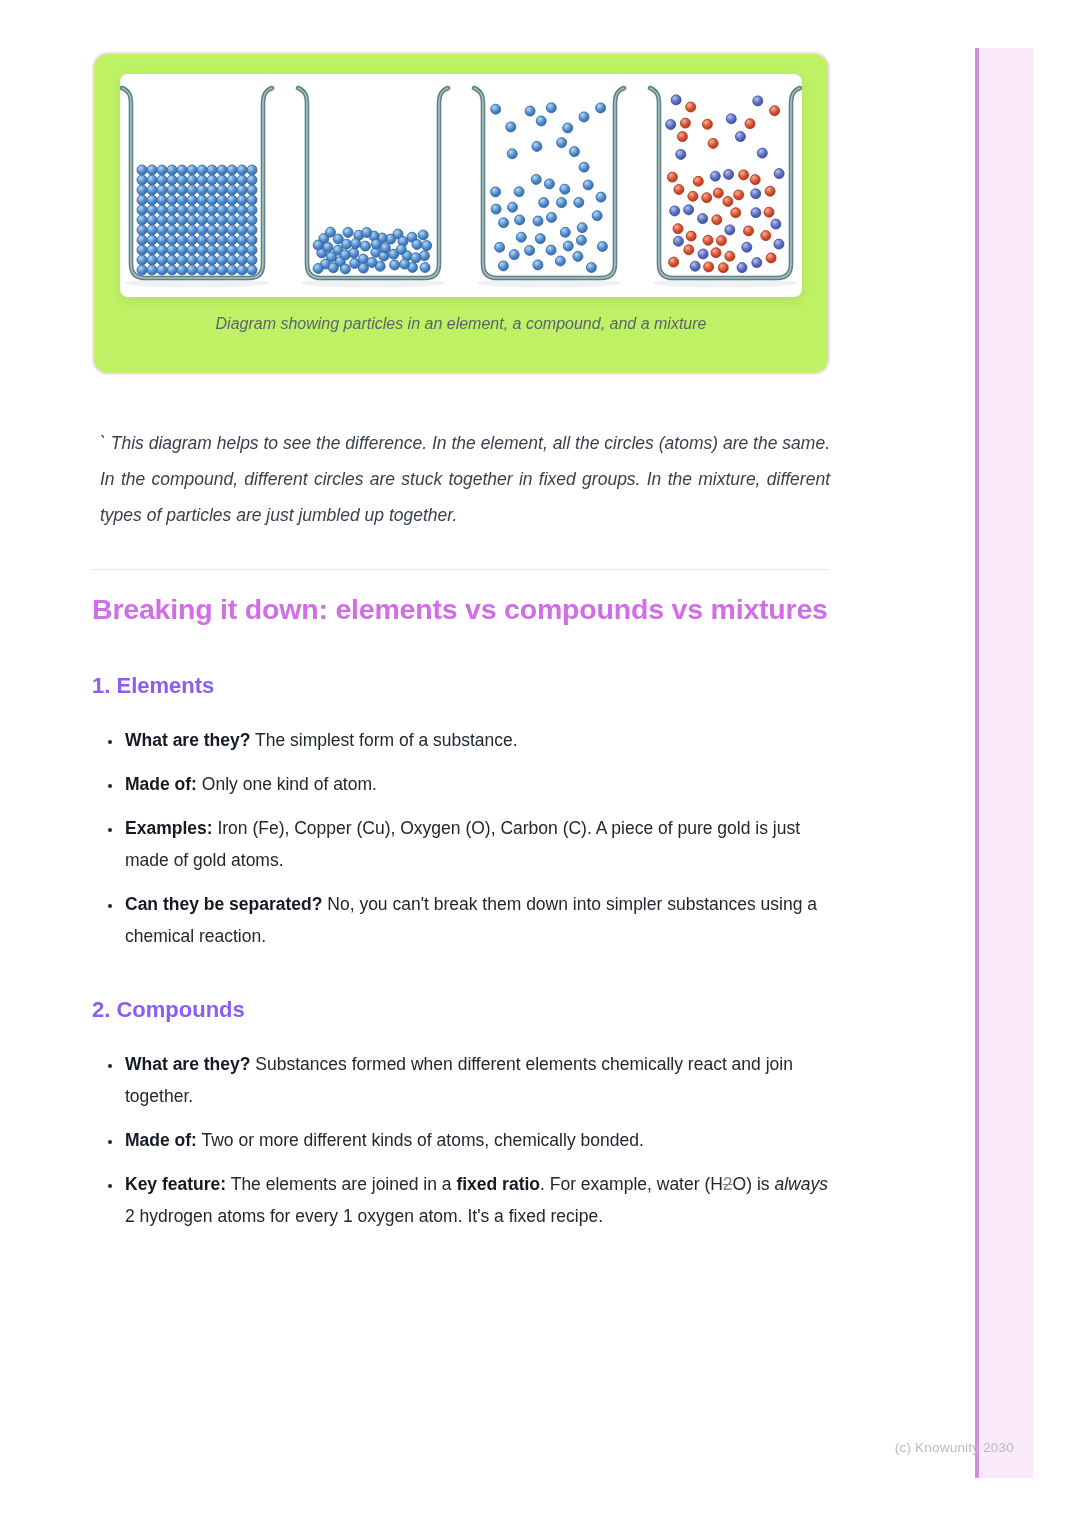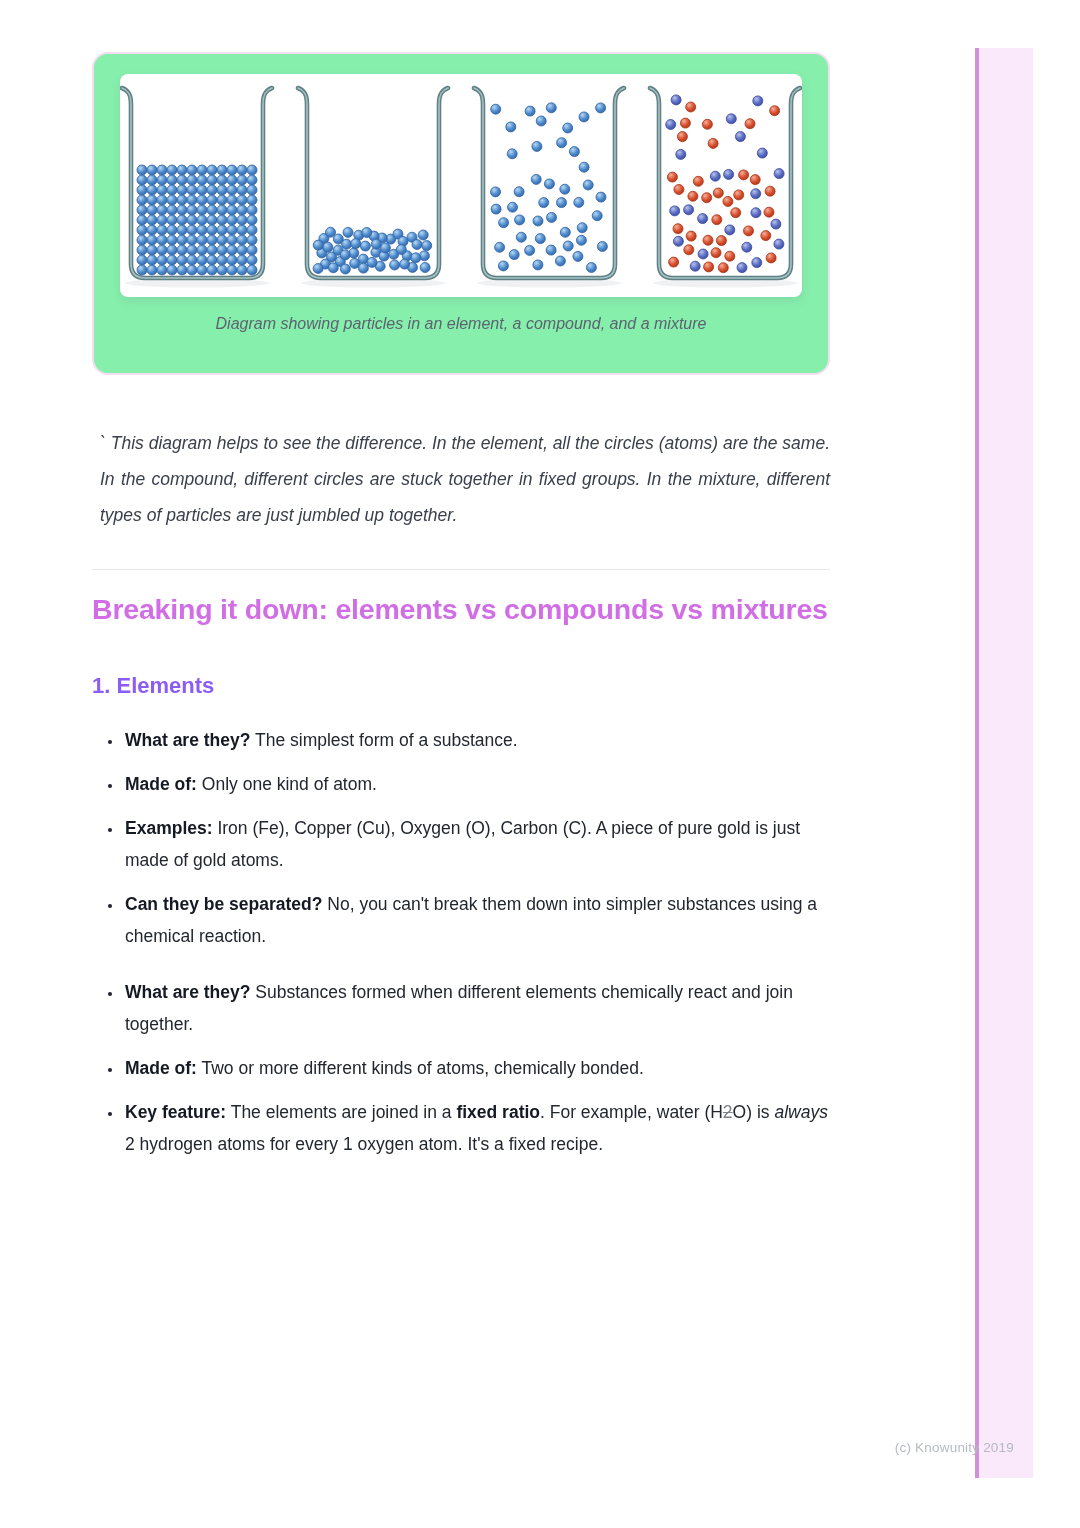--- a/index.html
+++ b/index.html
@@ -6,21 +6,21 @@
   body{
     width:1080px;height:1528px;position:relative;background:#ffffff;
     font-family:"Liberation Sans", sans-serif;color:#262c37;overflow:hidden;
   }
   .edge-strip{
     position:absolute;left:975px;top:48px;width:58px;height:1430px;
     background:#f9e9fa;border-left:4px solid #cf92da;box-sizing:border-box;z-index:1;
   }
   .content{position:absolute;left:92px;top:52px;width:738px;z-index:2;}
   .figure-card{
-    margin:0;background:#86efac;border:2px solid #f3ddf1;border-radius:16px;
+    margin:0;background:#bef264;border:2px solid #f3ddf1;border-radius:16px;
     padding:20px 26px 38px 26px;box-sizing:border-box;
   }
   .figure-image{
     background:#ffffff;border-radius:8px;box-shadow:0 4px 10px rgba(100,100,130,0.14);
     padding:8px 0 0 0;line-height:0;
   }
   .figure-image svg{width:100%;height:auto;}
   figcaption{
     margin-top:16px;text-align:center;font-style:italic;font-size:16px;
     color:#5c6370;line-height:22px;
@@ -391,21 +391,22 @@
 
 
   <h3 class="subsection-heading">1. Elements</h3>
   <ul class="note-list">
       <li><span style="font-weight: 700; color: rgb(20, 25, 35);">What are they?</span><span> The simplest form of a substance.</span></li>
       <li><span style="font-weight: 700; color: rgb(20, 25, 35);">Made of:</span><span> Only one kind of atom.</span></li>
       <li><span style="font-weight: 700; color: rgb(20, 25, 35);">Examples:</span><span> Iron (Fe), Copper (Cu), Oxygen (O), Carbon (C). A piece of pure gold is just made of gold atoms.</span></li>
       <li><span style="font-weight: 700; color: rgb(20, 25, 35);">Can they be separated?</span><span> No, you can't break them down into simpler substances using a chemical reaction.</span></li>
     </ul>
 
+  <h3 class="subsection-heading">2. Compounds</h3>
   <ul class="note-list">
       <li><span style="font-weight: 700; color: rgb(20, 25, 35);">What are they?</span><span> Substances formed when different elements chemically react and join together.</span></li>
       <li><span style="font-weight: 700; color: rgb(20, 25, 35);">Made of:</span><span> Two or more different kinds of atoms, chemically bonded.</span></li>
       <li><span style="font-weight: 700; color: rgb(20, 25, 35);">Key feature:</span><span> The elements are joined in a </span><span style="font-weight: 700; color: rgb(20, 25, 35);">fixed ratio</span><span>. For example, water (H</span><span style="text-decoration: line-through; color: rgb(125, 130, 140);">2</span><span>O) is </span><span style="font-style: italic;">always</span><span> 2 hydrogen atoms for every 1 oxygen atom. It's a fixed recipe.</span></li>
     </ul>
 
 </main>
 
-<div class="footer-copyright">(c) Knowunity 2019</div>
+<div class="footer-copyright">(c) Knowunity 2030</div>
 
 </body></html>

